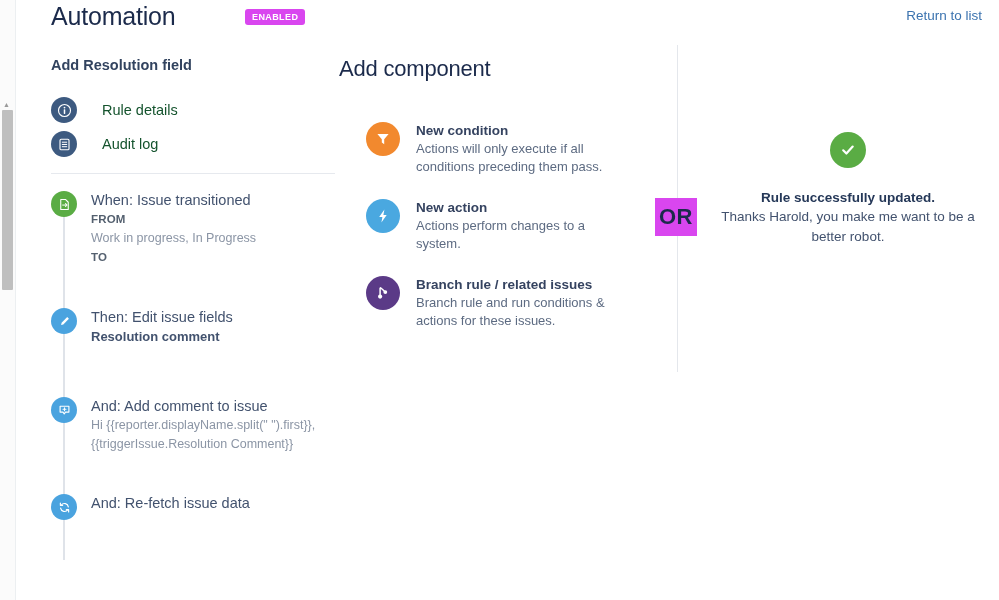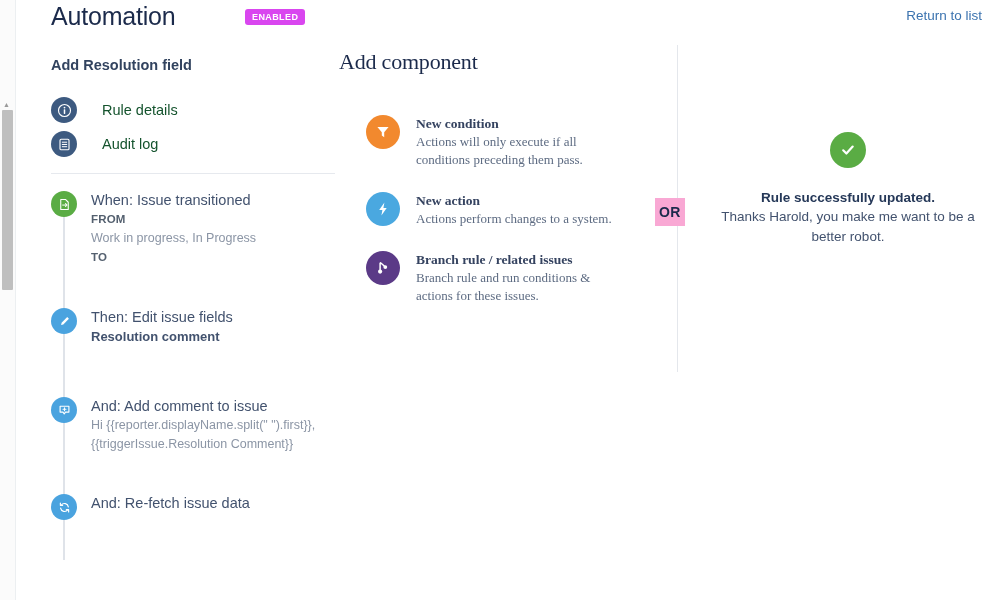--- a/index.html
+++ b/index.html
@@ -161,26 +161,25 @@
     font-size: 12.5px;
     color: #8b95a5;
     line-height: 19px;
   }
   .step-sub.bold { font-weight: bold; color: #54606f; font-size: 11.5px; letter-spacing: 0.2px;}
   .step-sub.strong { font-weight: bold; color: #42526e; font-size: 13px; }
 
   
   #add-component {
     position: absolute;
-    left: 322px; top: 5px;
+    left: 322px; top: 12px;
     width: 340px;
     height: 494px;
     padding: 44px 0 0 0;
     box-sizing: border-box;
-    font-family: Liberation Serif, serif;
   }
   .section-title {
     margin: 0;
     font-size: 22px;
     font-weight: 400;
     color: #1b2a4b;
     letter-spacing: -0.2px;
   }
   .component-list { margin-top: 40px; }
   .component {
@@ -217,23 +216,23 @@
     left: 660px;
     top: 45px;
     width: 1px;
     height: 327px;
     background: #e4e7ec;
   }
   #or-label {
     position: absolute;
     left: 638px;
     top: 198px;
-    background: #f9a8d4;
+    background: #d946ef;
     padding: 6px 4px;
-    font-size: 14px;
+    font-size: 22px;
     font-weight: bold;
     color: #1b2a4b;
     letter-spacing: 0.4px;
   }
 
   
   #success-panel {
     position: absolute;
     left: 680px;
     top: 0;

